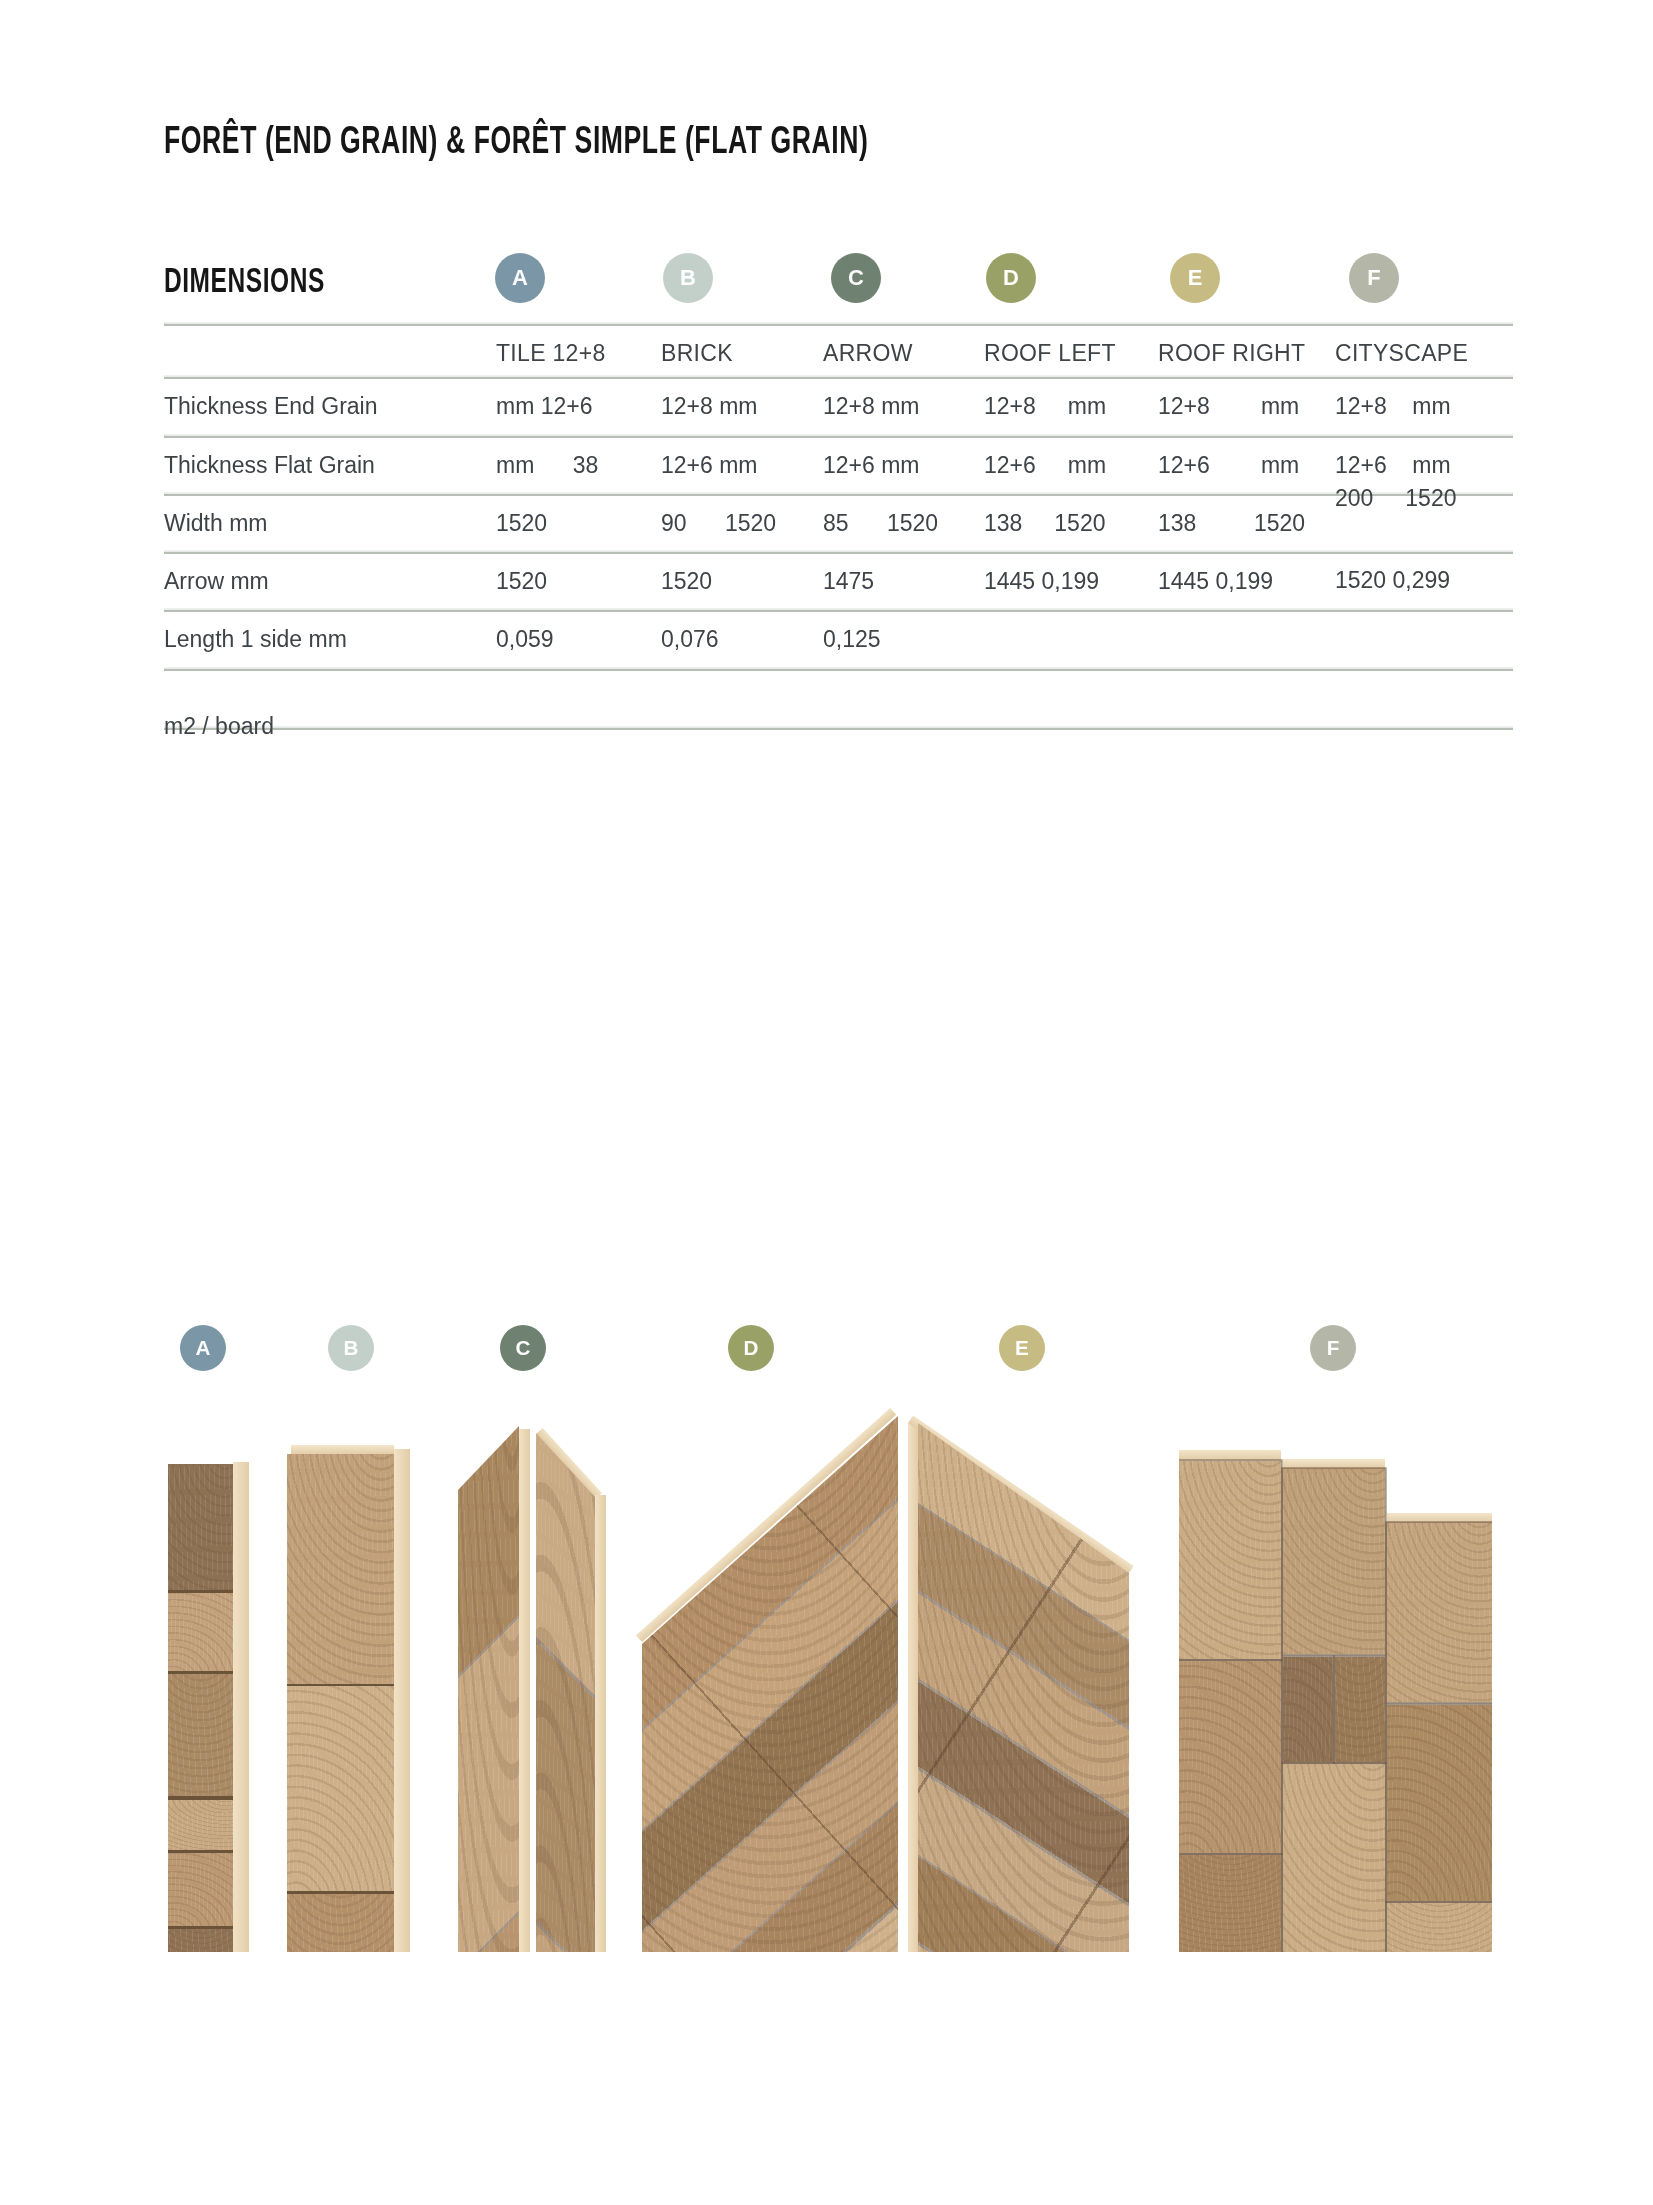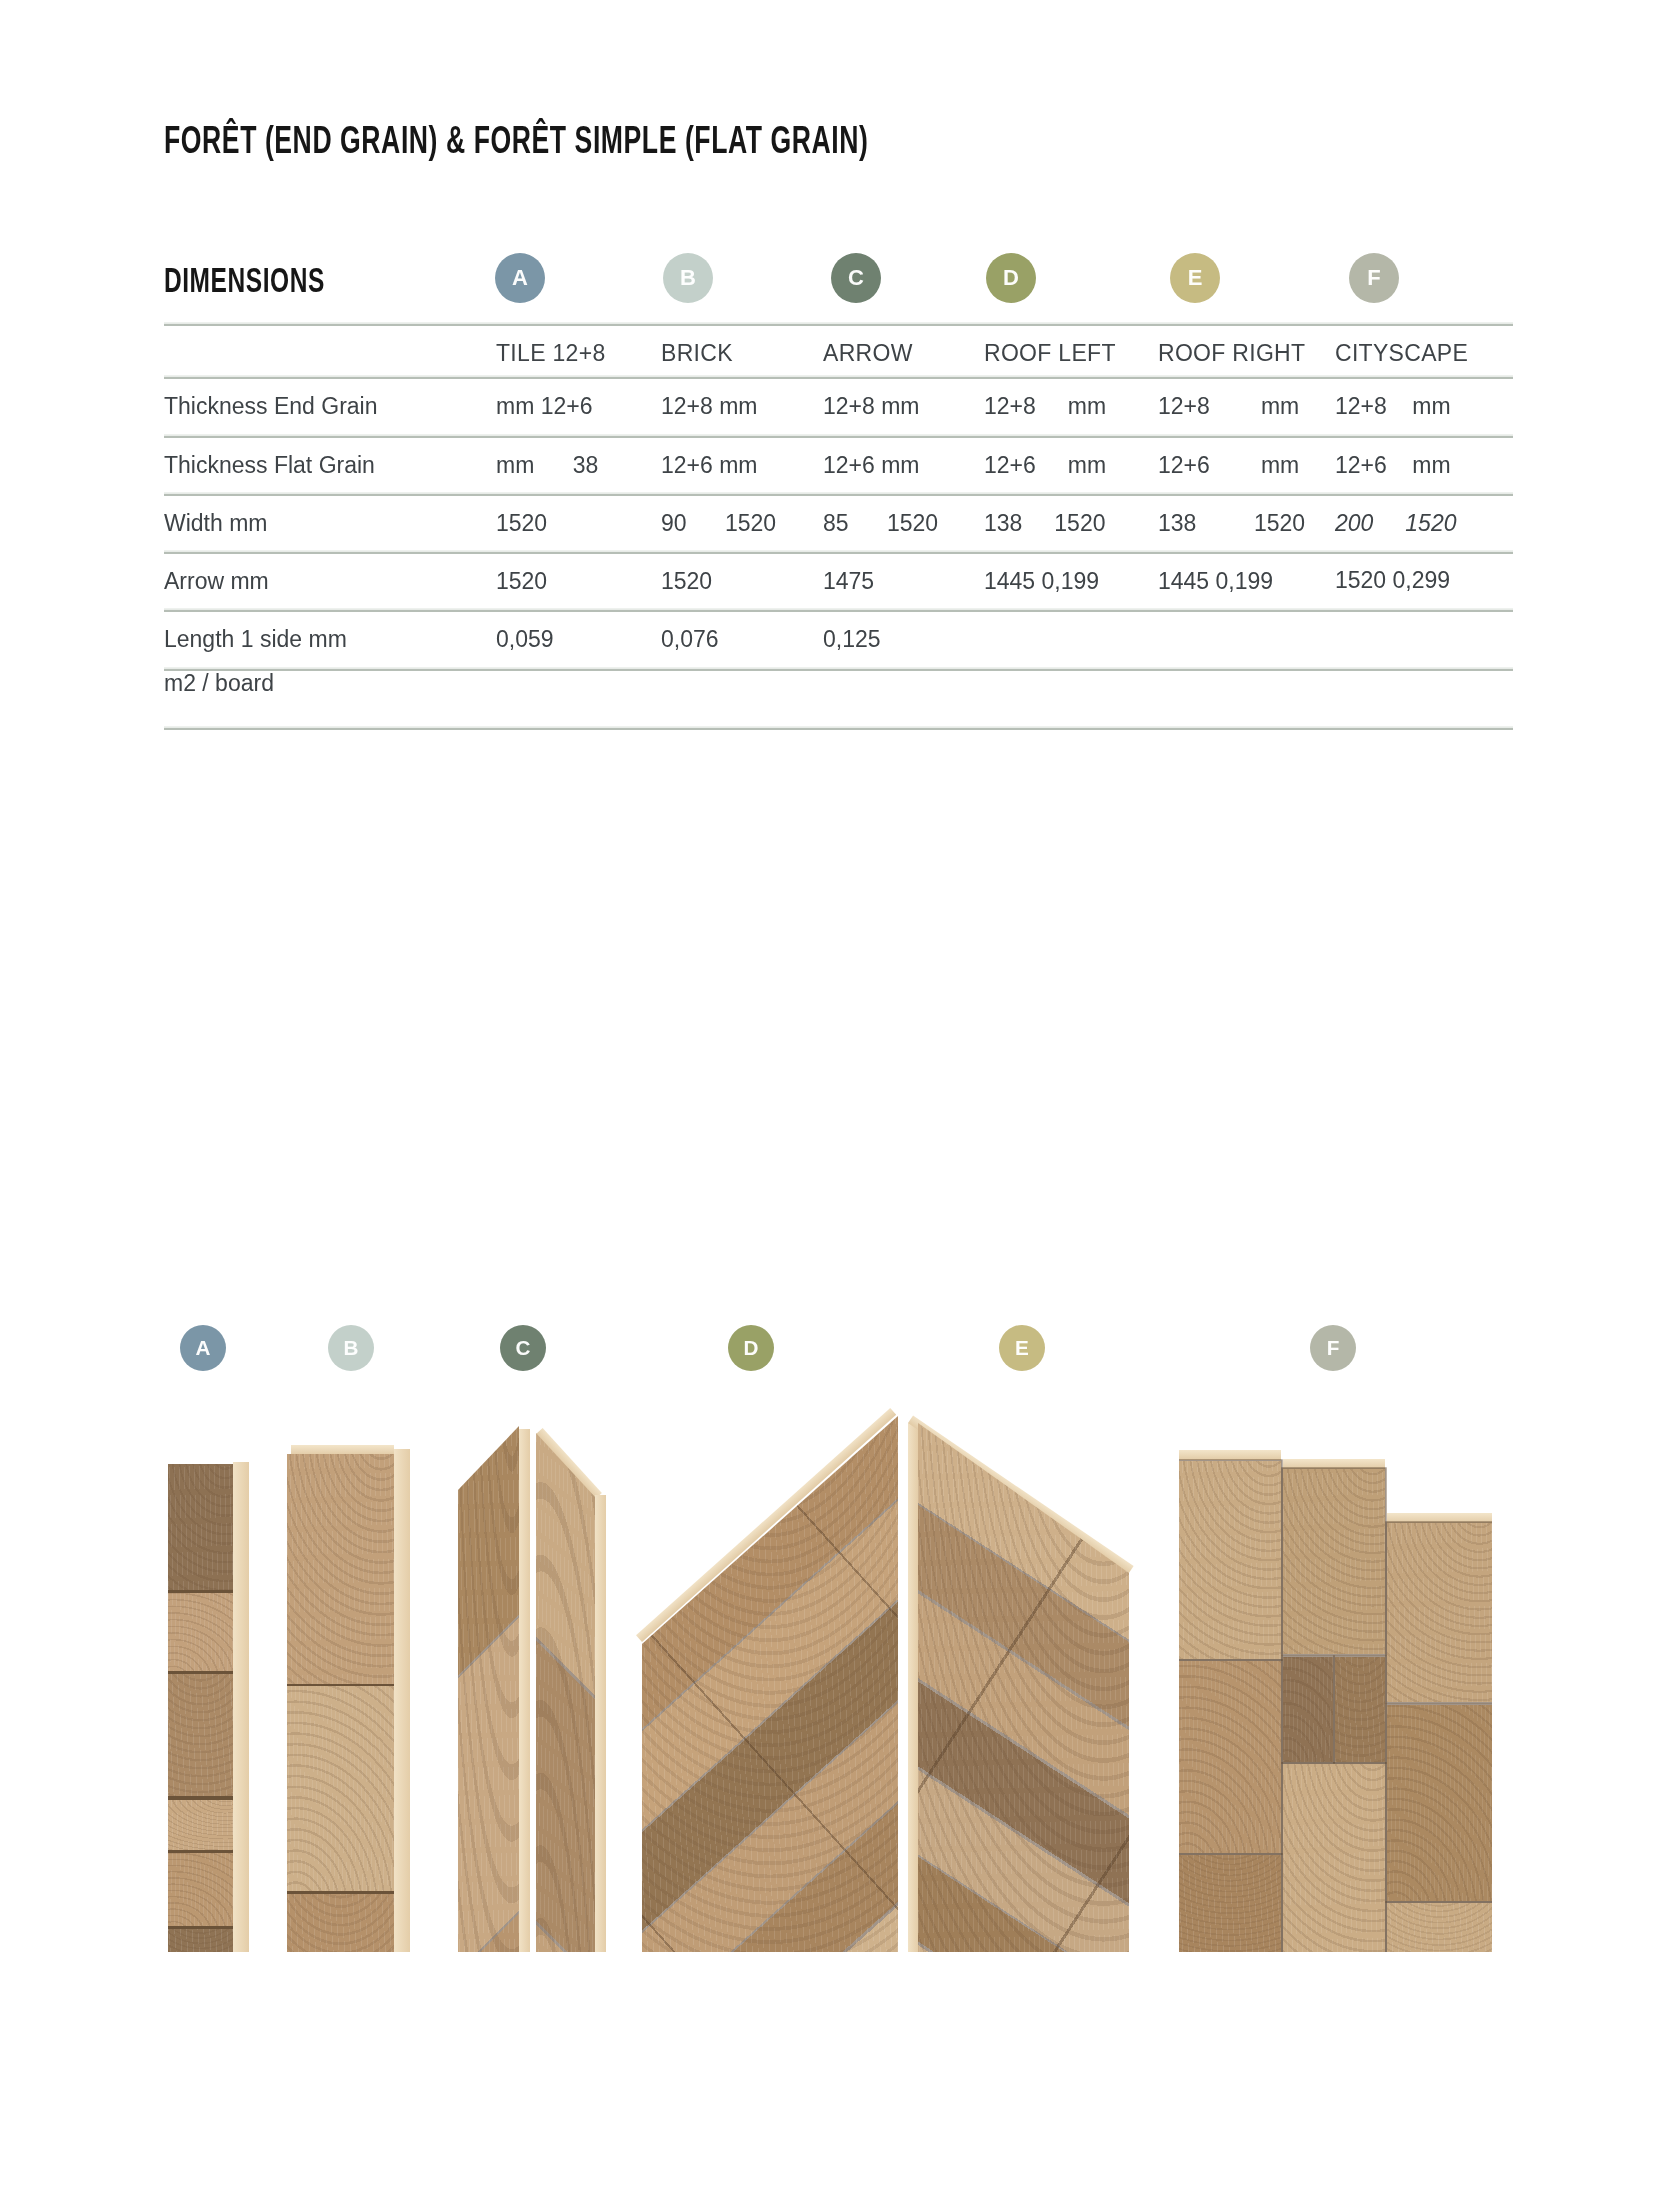--- a/index.html
+++ b/index.html
@@ -137,39 +137,39 @@
   <div class="tcell" style="left:984px;top:451px;">12+6     mm</div>
   <div class="tcell" style="left:1158px;top:451px;">12+6        mm</div>
   <div class="tcell" style="left:1335px;top:451px;">12+6    mm</div>
 
   <div class="tlabel" style="left:164px;top:509px;">Width mm</div>
   <div class="tcell" style="left:496px;top:509px;">1520</div>
   <div class="tcell" style="left:661px;top:509px;">90      1520</div>
   <div class="tcell" style="left:823px;top:509px;">85      1520</div>
   <div class="tcell" style="left:984px;top:509px;">138     1520</div>
   <div class="tcell" style="left:1158px;top:509px;">138         1520</div>
-  <div class="tcell" style="left:1335px;top:509px;font-style:italic;">200     1520</div>
+  <div class="tcell" style="left:1335px;top:484px;">200     1520</div>
 
   <div class="tlabel" style="left:164px;top:567px;">Arrow mm</div>
   <div class="tcell" style="left:496px;top:567px;">1520</div>
   <div class="tcell" style="left:661px;top:567px;">1520</div>
   <div class="tcell" style="left:823px;top:567px;">1475</div>
   <div class="tcell" style="left:984px;top:567px;">1445 0,199</div>
   <div class="tcell" style="left:1158px;top:567px;">1445 0,199</div>
   <div class="tcell" style="left:1335px;top:566px;">1520 0,299</div>
 
   <div class="tlabel" style="left:164px;top:625px;">Length 1 side mm</div>
   <div class="tcell" style="left:496px;top:625px;">0,059</div>
   <div class="tcell" style="left:661px;top:625px;">0,076</div>
   <div class="tcell" style="left:823px;top:625px;">0,125</div>
   <div class="tcell" style="left:984px;top:625px;"></div>
   <div class="tcell" style="left:1158px;top:625px;"></div>
   <div class="tcell" style="left:1335px;top:625px;"></div>
 
-  <div class="tlabel" style="left:164px;top:669px;">m2 / board</div>
+  <div class="tlabel" style="left:164px;top:712px;">m2 / board</div>
 
 
   <div class="circle bot" style="left: 180px; top: 1325px; background: rgb(123, 150, 167);">
       <span>A</span>
     </div>
   <div class="circle bot" style="left: 328px; top: 1325px; background: rgb(195, 208, 202);">
       <span>B</span>
     </div>
   <div class="circle bot" style="left: 500px; top: 1325px; background: rgb(111, 129, 112);">
       <span>C</span>

